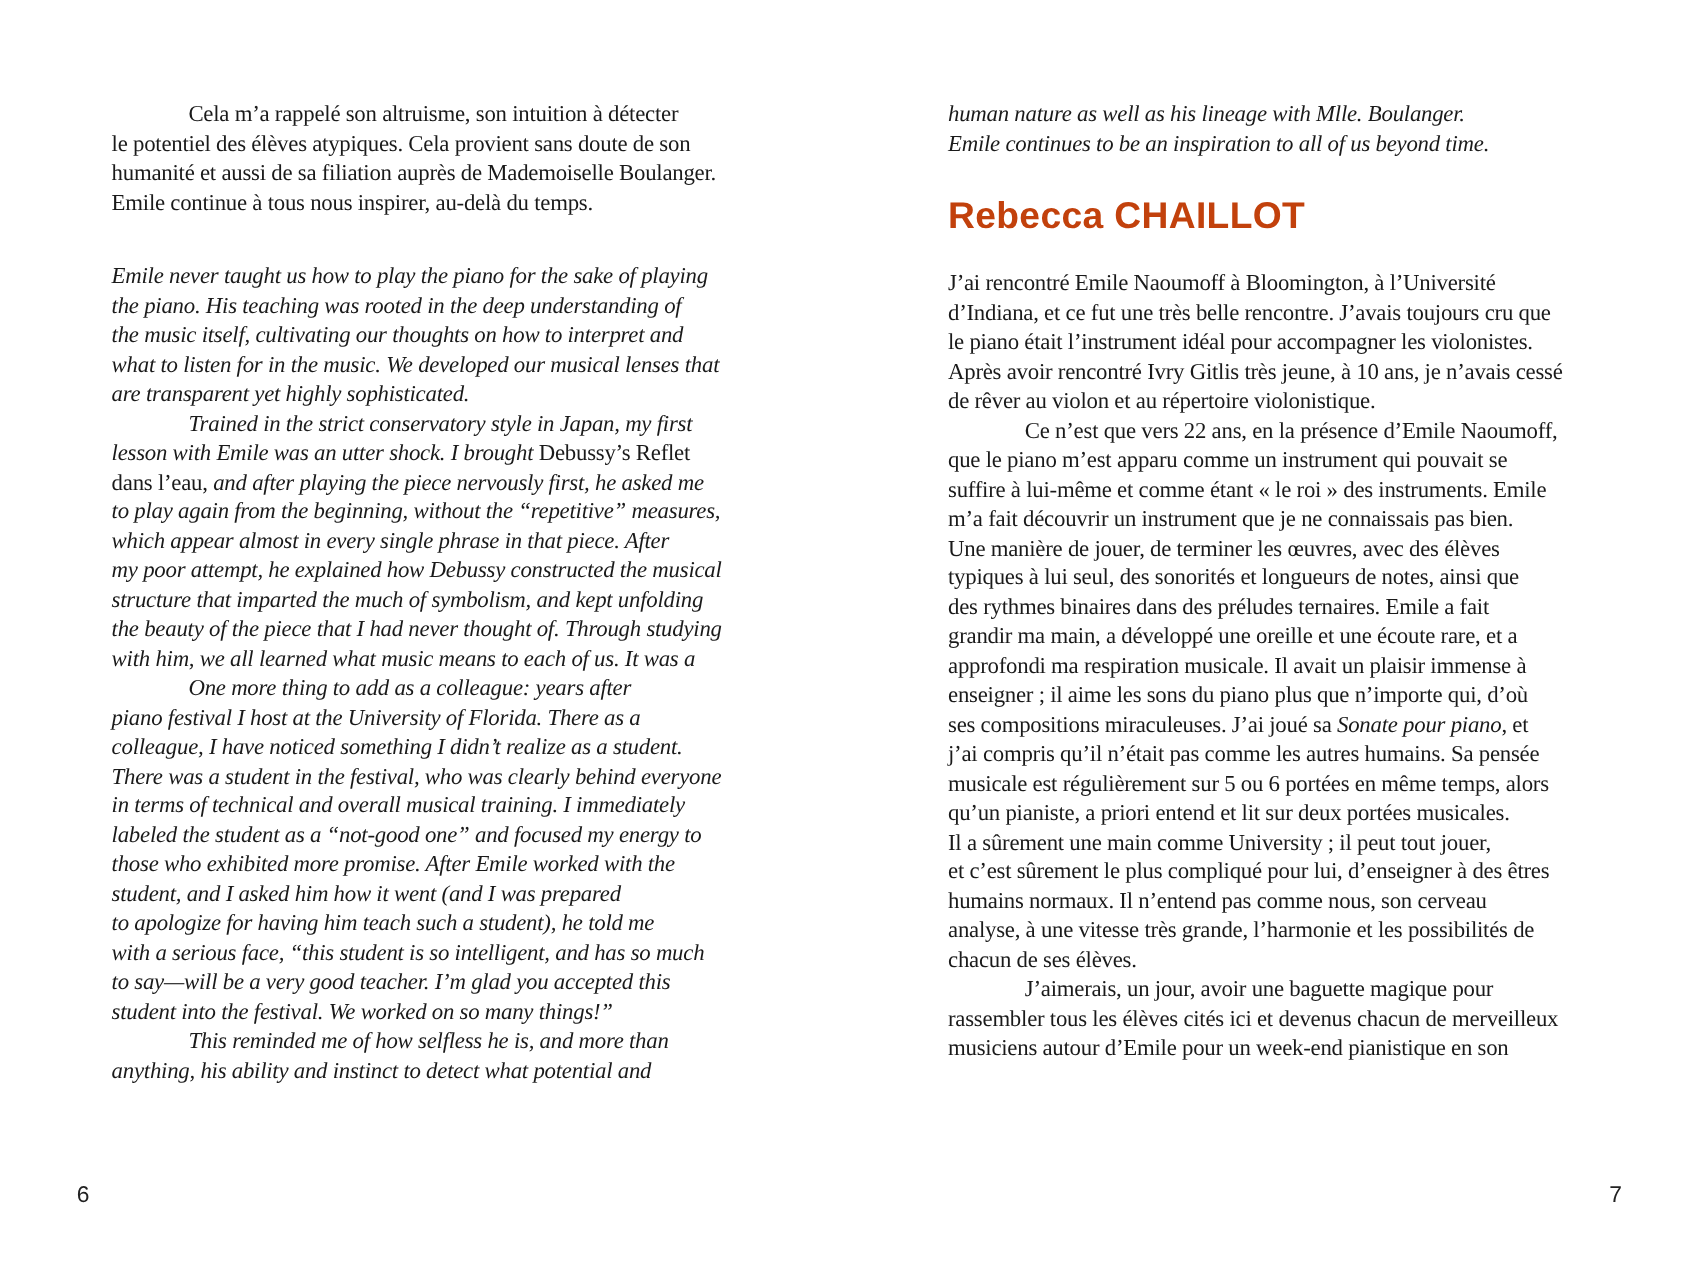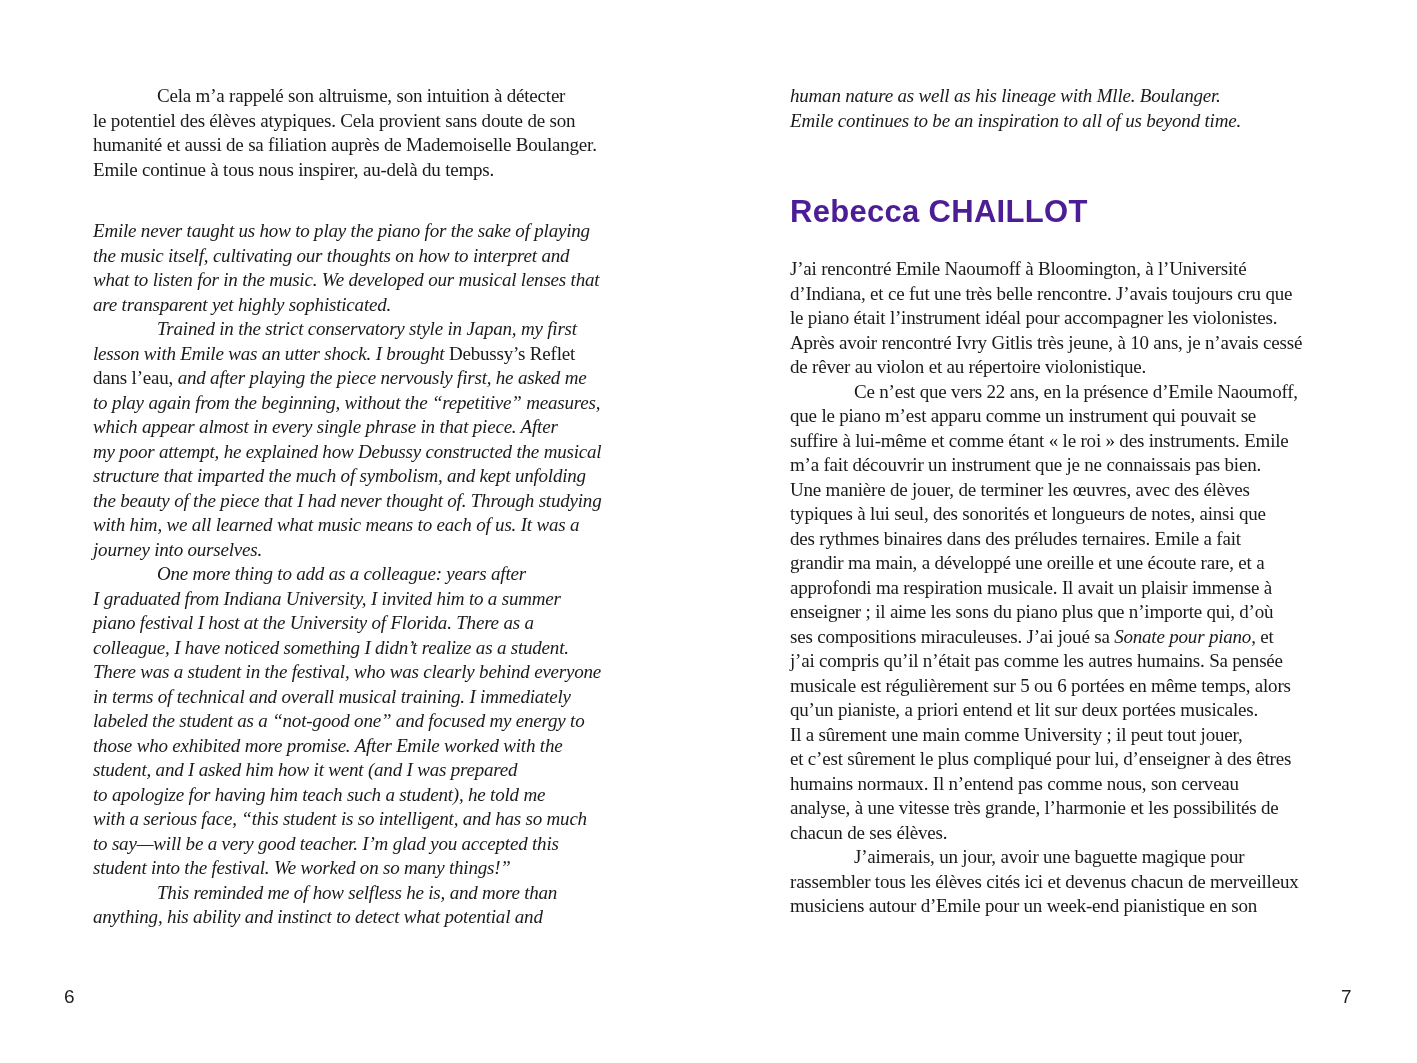--- a/index.html
+++ b/index.html
@@ -24,22 +24,22 @@
   .para.roman  .line { font-style: normal; }
   .seg-roman  { font-style: normal; }
   .seg-italic { font-style: italic; }
   .para.indent .line:first-child { text-indent: 64px; }
   .para.gap-before { margin-top: 37px; }
   .heading {
     font-family: "Liberation Sans", sans-serif;
     font-weight: 600;
     font-size: 31px;
     letter-spacing: 0.3px;
-    color: #4c1d95;
-    margin: 60px 0 26px 0;
+    color: #c2410c;
+    margin: 28px 0 26px 0;
     line-height: 38px;
   }
   .page-num {
     position: absolute;
     top: 986px;
     font-family: "Liberation Sans", sans-serif;
     font-size: 19px;
     color: #222222;
   }
   .page-num-left  { left: 64px; }
@@ -51,39 +51,38 @@
 <div class="spread">
   <div class="column col-left">
       <div class="para roman indent">
         <div class="line">Cela m’a rappelé son altruisme, son intuition à détecter</div>
         <div class="line">le potentiel des élèves atypiques. Cela provient sans doute de son</div>
         <div class="line">humanité et aussi de sa filiation auprès de Mademoiselle Boulanger.</div>
         <div class="line">Emile continue à tous nous inspirer, au-delà du temps.</div>
       </div>
       <div class="para italic gap-before">
         <div class="line">Emile never taught us how to play the piano for the sake of playing</div>
+        <div class="line">the piano. His teaching was rooted in the deep understanding of</div>
         <div class="line">the music itself, cultivating our thoughts on how to interpret and</div>
         <div class="line">what to listen for in the music. We developed our musical lenses that</div>
         <div class="line">are transparent yet highly sophisticated.</div>
       </div>
       <div class="para italic indent">
         <div class="line">Trained in the strict conservatory style in Japan, my first</div>
         <div class="line"><span>lesson with Emile was an utter shock. I brought </span><span class="seg-roman">Debussy’s Reflet</span></div>
         <div class="line"><span class="seg-roman">dans l’eau,</span><span> and after playing the piece nervously first, he asked me</span></div>
         <div class="line">to play again from the beginning, without the “repetitive” measures,</div>
         <div class="line">which appear almost in every single phrase in that piece. After</div>
         <div class="line">my poor attempt, he explained how Debussy constructed the musical</div>
         <div class="line">structure that imparted the much of symbolism, and kept unfolding</div>
         <div class="line">the beauty of the piece that I had never thought of. Through studying</div>
         <div class="line">with him, we all learned what music means to each of us. It was a</div>
-        <div class="line">journey into ourselves.</div>
       </div>
       <div class="para italic indent">
         <div class="line">One more thing to add as a colleague: years after</div>
-        <div class="line">I graduated from Indiana University, I invited him to a summer</div>
         <div class="line">piano festival I host at the University of Florida. There as a</div>
         <div class="line">colleague, I have noticed something I didn’t realize as a student.</div>
         <div class="line">There was a student in the festival, who was clearly behind everyone</div>
         <div class="line">in terms of technical and overall musical training. I immediately</div>
         <div class="line">labeled the student as a “not-good one” and focused my energy to</div>
         <div class="line">those who exhibited more promise. After Emile worked with the</div>
         <div class="line">student, and I asked him how it went (and I was prepared</div>
         <div class="line">to apologize for having him teach such a student), he told me</div>
         <div class="line">with a serious face, “this student is so intelligent, and has so much</div>
         <div class="line">to say—will be a very good teacher. I’m glad you accepted this</div>

